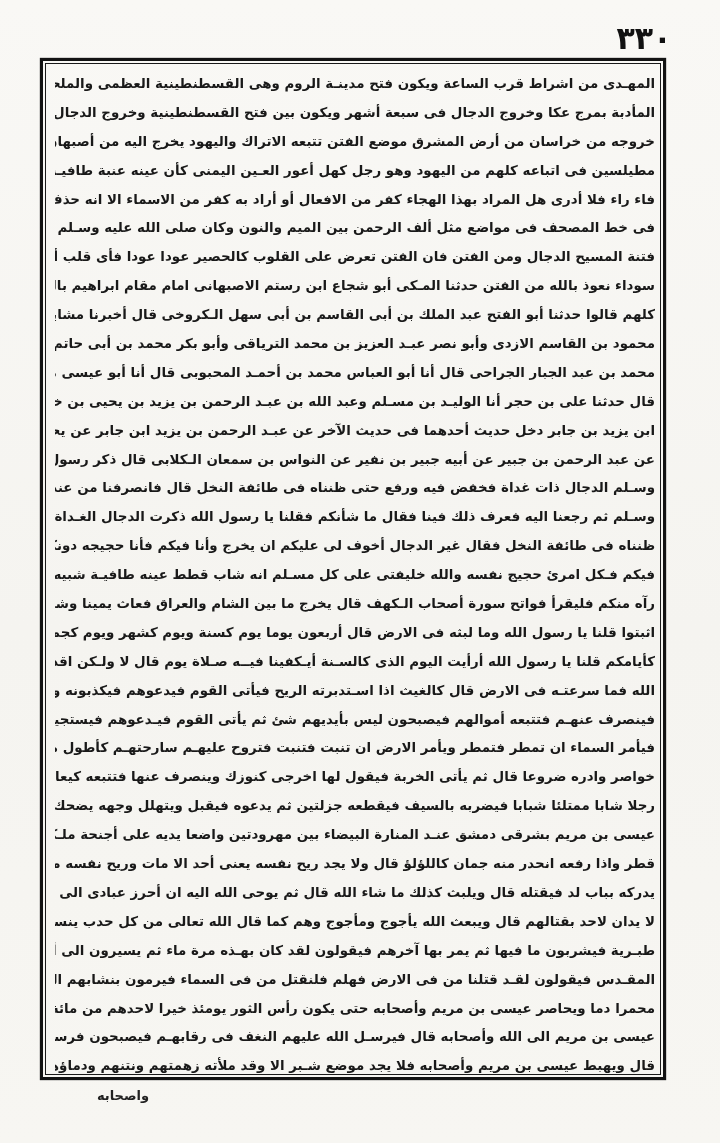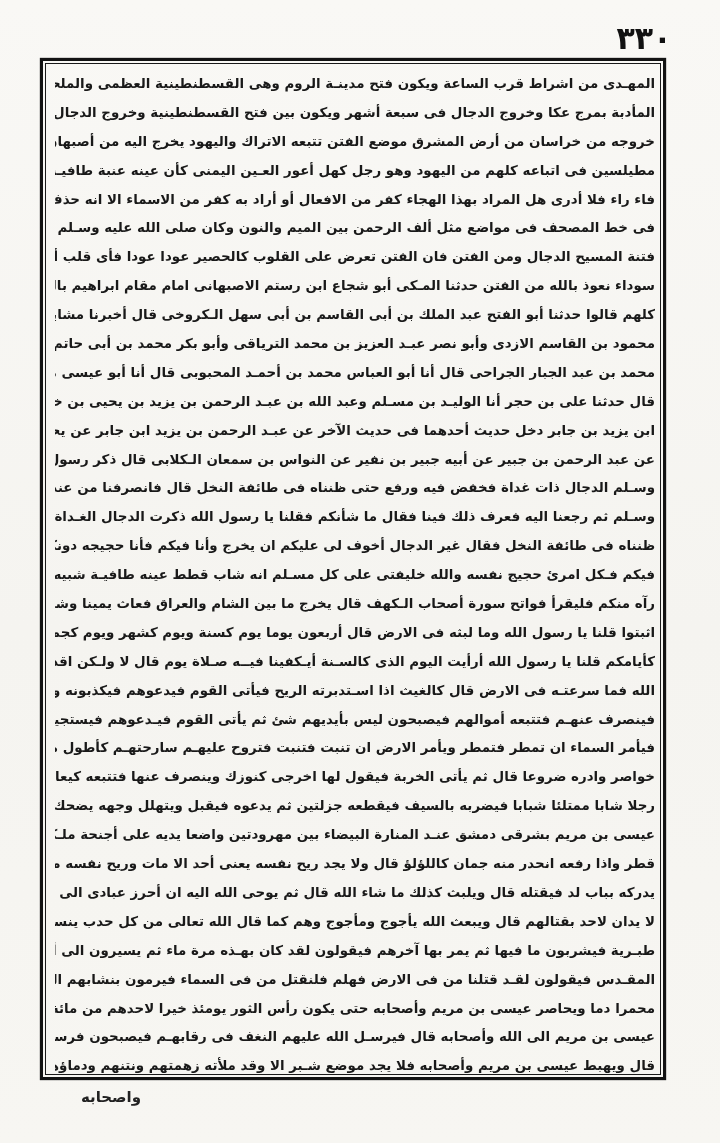--- a/index.html
+++ b/index.html
@@ -64,25 +64,25 @@
     white-space: nowrap;
     overflow: hidden;
     text-align: justify;
     text-align-last: justify;
     text-justify: inter-word;
     color: #191919;
   }
   
   .catchword {
     position: absolute;
-    left: 76px;
+    left: 88px;
     top: 1088px;
     width: 70px;
     direction: rtl;
-    font-size: 15px;
+    font-size: 13px;
     font-weight: 700;
     color: #222;
     text-align: center;
   }
 </style>
 </head>
 <body>
 
 <div class="scan" lang="ar">
 

